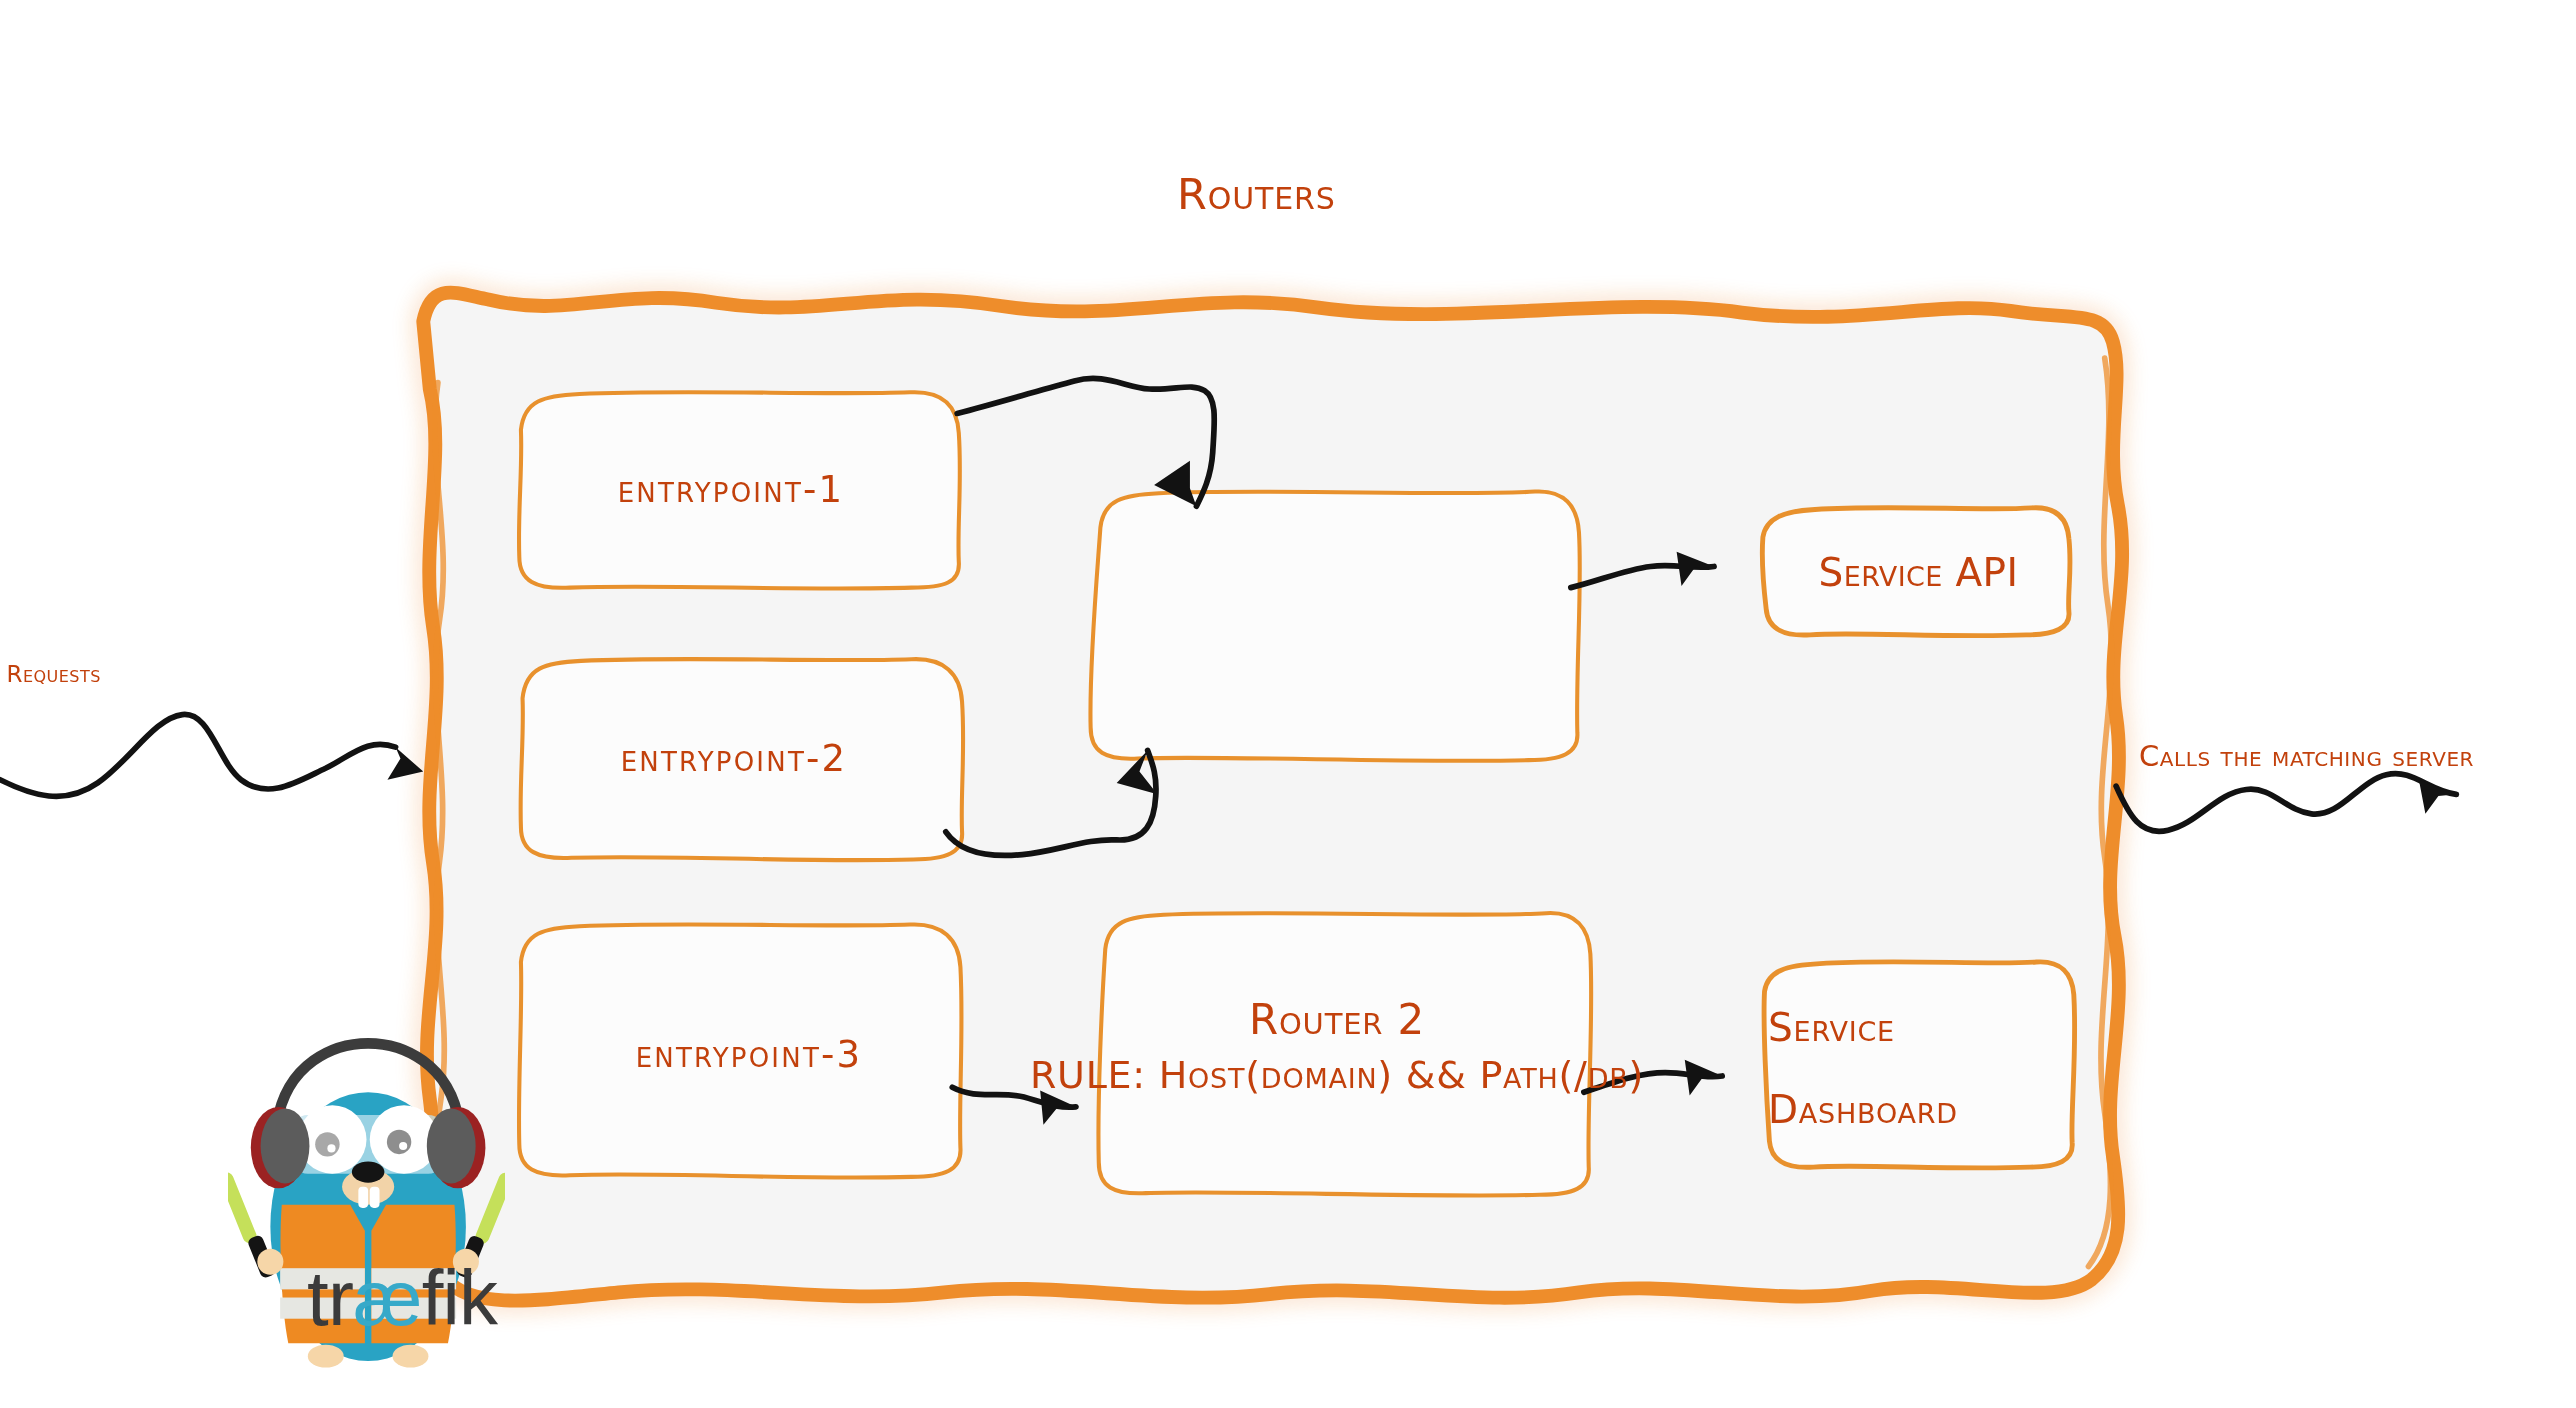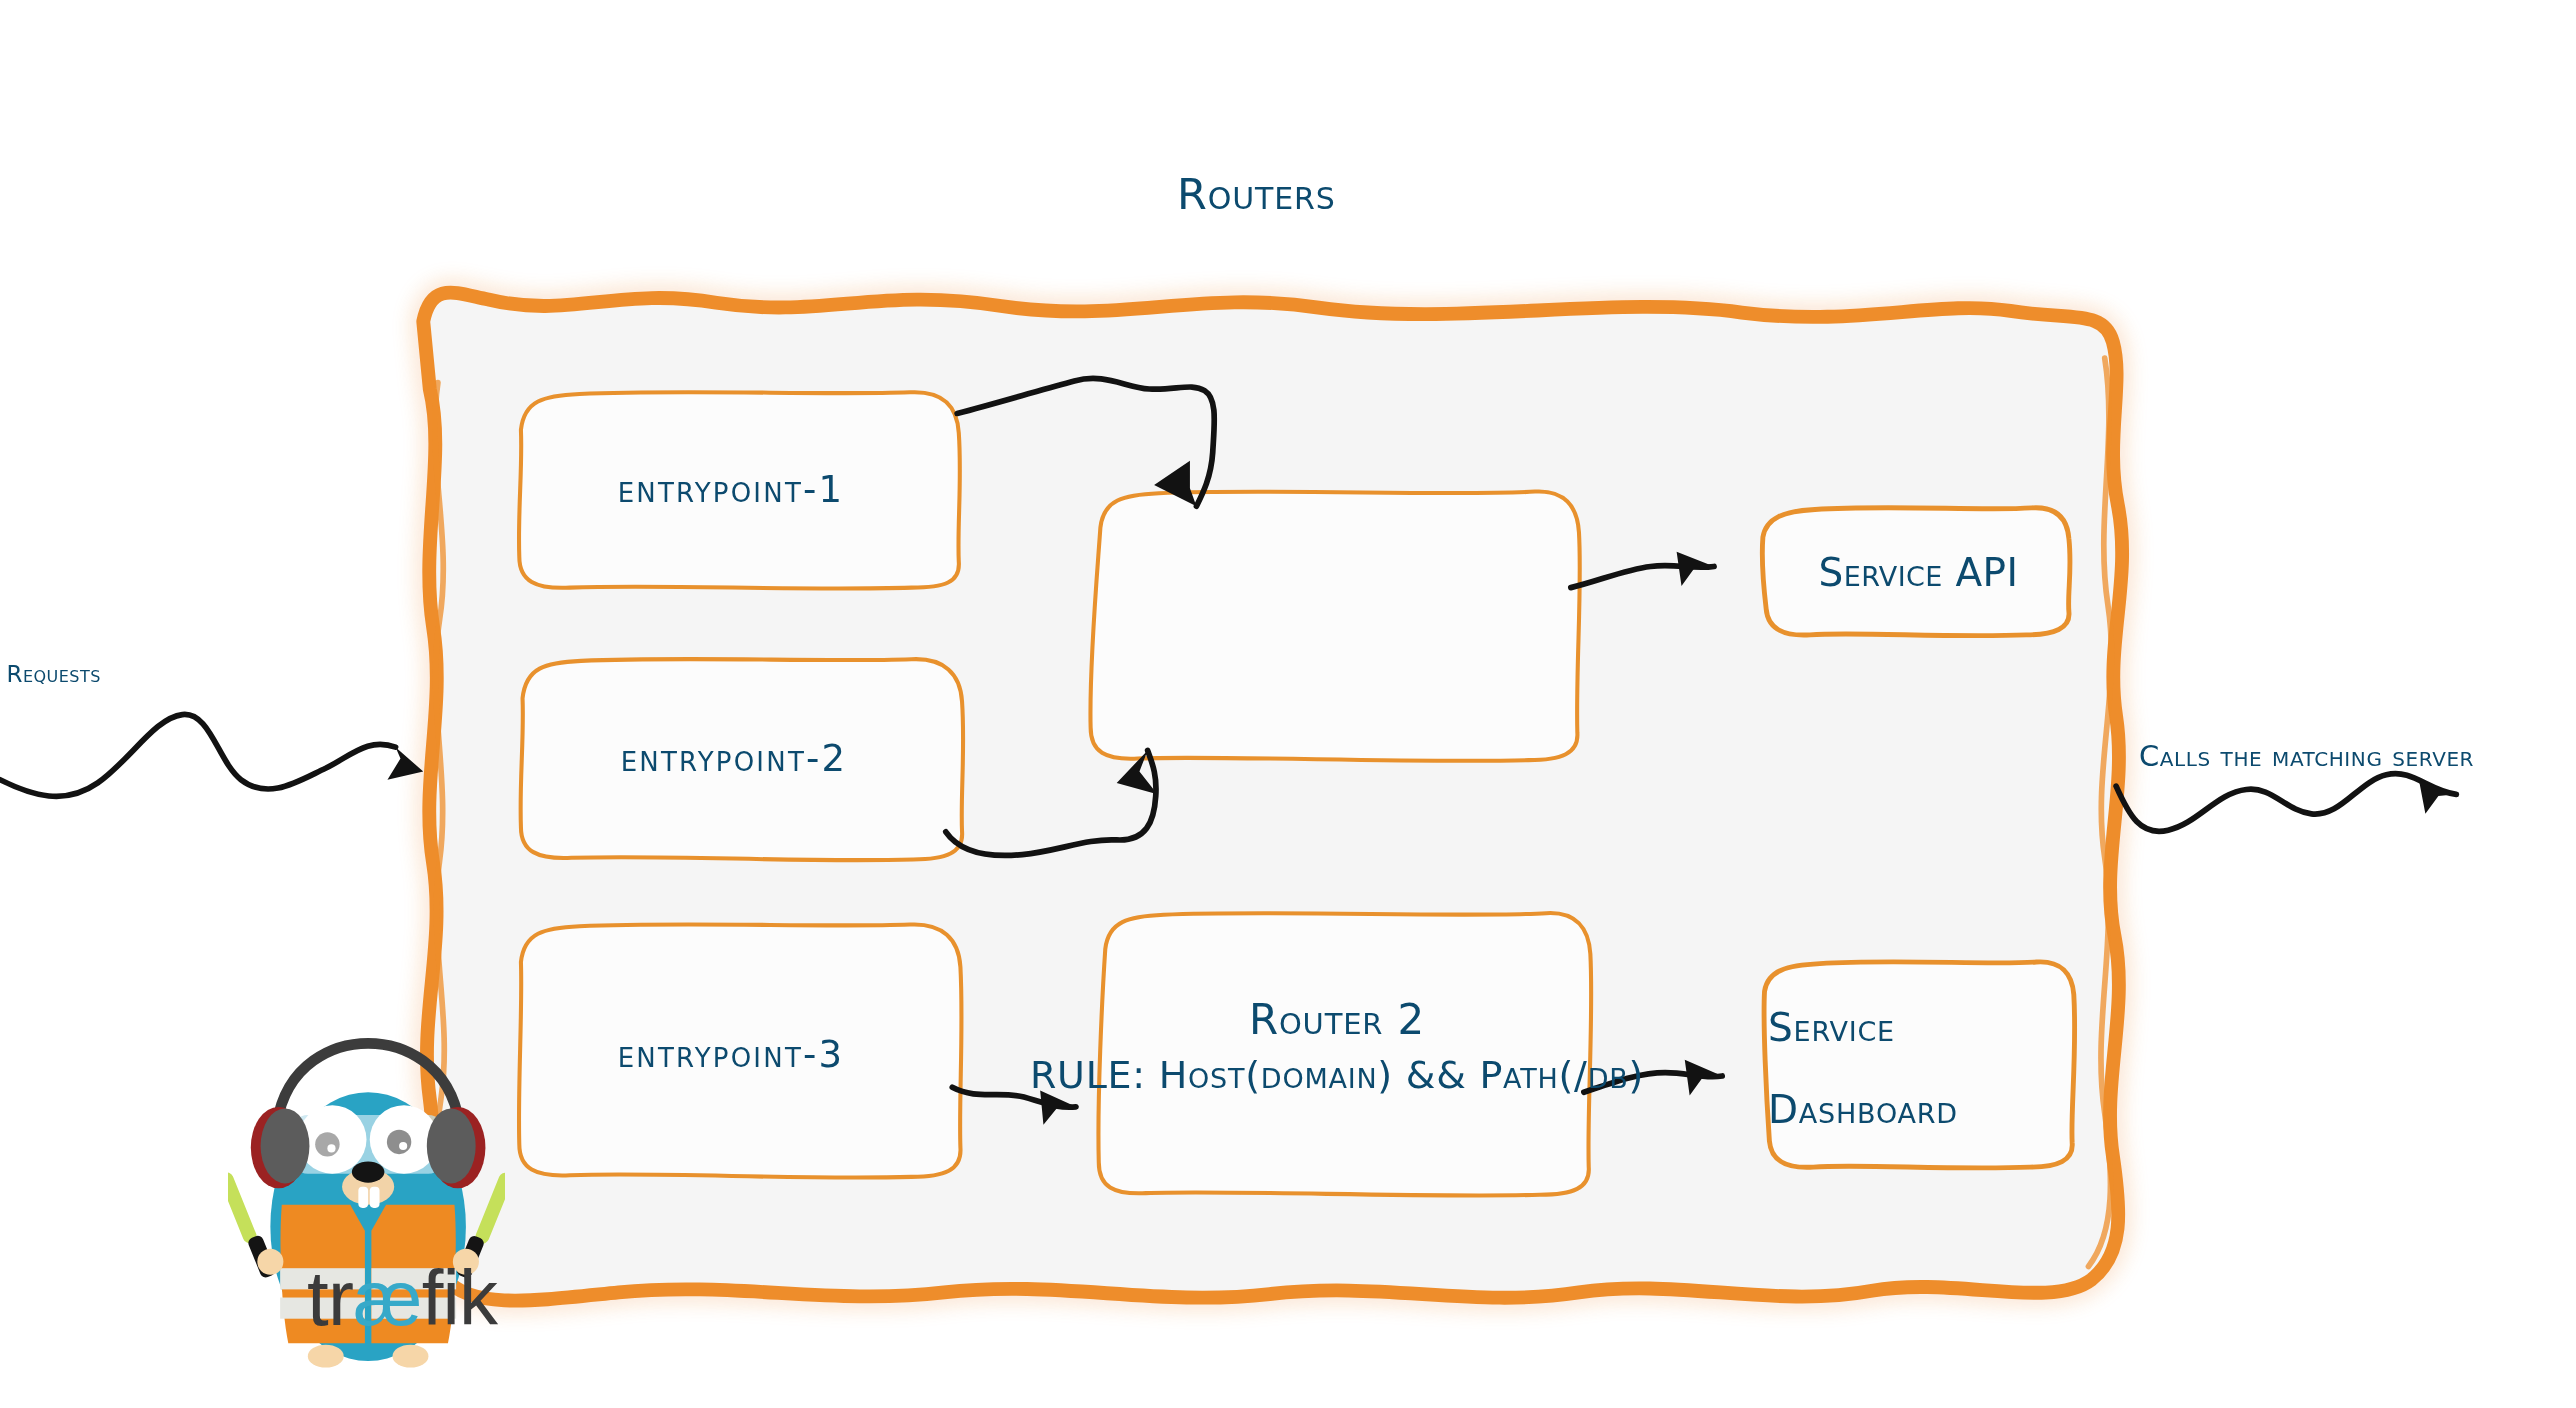--- a/index.html
+++ b/index.html
@@ -13,21 +13,21 @@
     position: relative;
     overflow: hidden;
     font-family: "DejaVu Sans", sans-serif;
   }
 
   
   .hand {
     font-family: "DejaVu Sans", sans-serif;
     font-variant: small-caps;
     font-weight: 500;
-    color: #0c4a6e;
+    color: #c2410c;
     letter-spacing: 0.02em;
     white-space: nowrap;
   }
 
   
   .stage {
     position: absolute;
     inset: 0;
   }
   .svg-layer {
@@ -55,21 +55,21 @@
     flex-direction: column;
     align-items: center;
     justify-content: center;
     text-align: center;
     pointer-events: auto;
   }
   .ep-text { font-size: 37px; letter-spacing: 0.06em; }
 
   #ep1-box { left: 511px; top: 392px;  width: 440px; height: 195px; }
   #ep2-box { left: 514px; top: 658px;  width: 440px; height: 200px; }
-  #ep3-box { left: 511px; top: 936px; width: 440px; height: 236px; }
+  #ep3-box { left: 529px; top: 936px; width: 440px; height: 236px; }
 
   #router1-box { left: 1100px; top: 505px;  width: 456px; height: 244px; }
   #router2-box { left: 1104px; top: 928px; width: 466px; height: 244px; }
 
   #service-api-box   { left: 1768px; top: 527px;  width: 301px; height: 90px; }
   #service-dash-box  { left: 1768px; top: 983px; width: 301px; height: 171px;
                        align-items: flex-start; }
 
   .r-title { font-size: 42px; }
   .r-rule  { font-size: 36px; }

